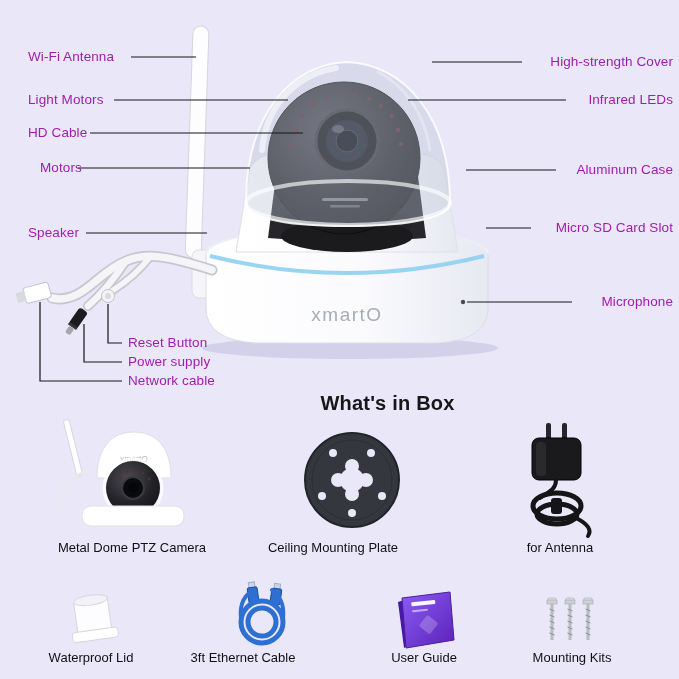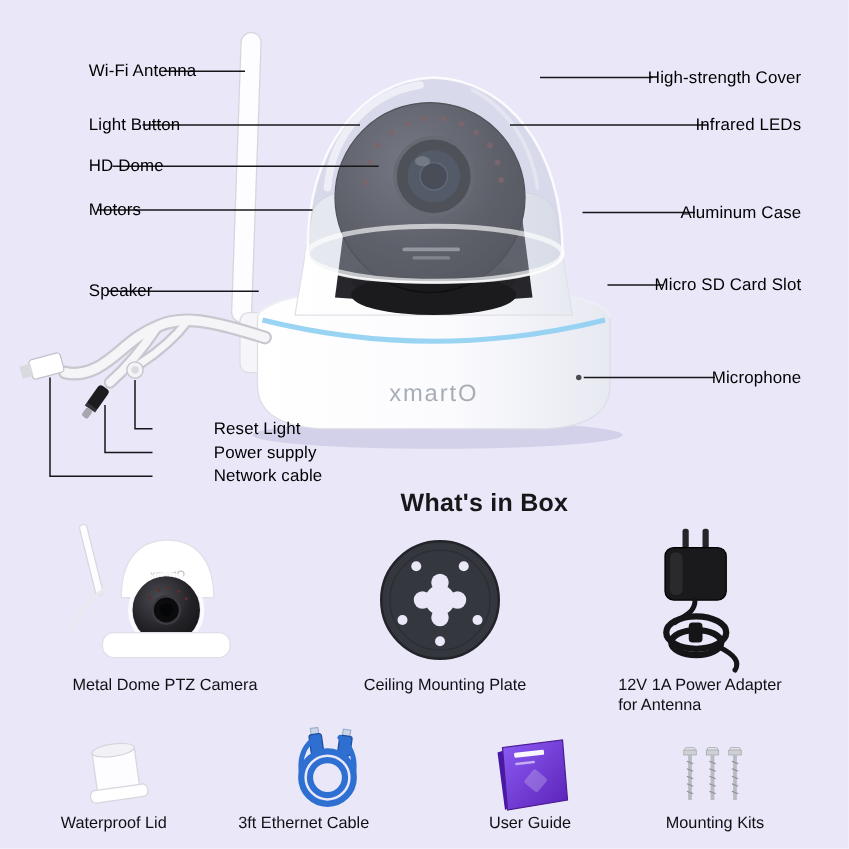--- a/index.html
+++ b/index.html
@@ -1,20 +1,20 @@
 <!DOCTYPE html>
 <html><head>
 <meta charset="utf-8">
 <style>
   html,body{margin:0;padding:0;}
   .stage{position:relative;width:679px;height:679px;background:#e9e7f8;font-family:"Liberation Sans",sans-serif;overflow:hidden;}
   .art{position:absolute;left:0;top:0;}
   svg text{font-family:"Liberation Sans",sans-serif;}
-  .lbl{position:absolute;font-size:13.5px;font-weight:500;color:#000000;white-space:nowrap;letter-spacing:.1px;margin-left:43px;}
-  .lbl-r{right:38px;text-align:left;}
+  .lbl{position:absolute;font-size:13.5px;font-weight:500;color:#a21caf;white-space:nowrap;letter-spacing:.1px;}
+  .lbl-r{right:6px;text-align:left;}
   .box-title{position:absolute;top:392px;left:0;width:100%;text-align:center;font-size:20px;font-weight:700;color:#17171a;margin:0;letter-spacing:.2px;padding-left:48px;}
   .cap{position:absolute;transform:translateX(-50%);font-size:13px;font-weight:500;color:#101014;white-space:nowrap;text-align:left;line-height:1.2;}
 </style>
 </head>
 <body>
 
 <div class="stage">
 
   <svg class="art" width="679" height="679" viewBox="0 0 679 679">
     <defs>
@@ -251,41 +251,40 @@
             <line x1="-2.5" y1="621" x2="2.5" y2="623"></line>
               <line x1="-2.5" y1="627" x2="2.5" y2="629"></line>
             <line x1="-2.5" y1="633" x2="2.5" y2="635"></line>
           </g>
         </g>
       </g>
     </g>
   </svg>
 
   <div class="lbl" style="left:28px;top:49px">Wi-Fi Antenna</div>
-  <div class="lbl" style="left:28px;top:92px">Light Button</div>
-  <div class="lbl" style="left:28px;top:125px">HD Dome</div>
-  <div class="lbl" style="left:28px;top:160px">Motors</div>
+  <div class="lbl" style="left:28px;top:92px">Light Motors</div>
+  <div class="lbl" style="left:28px;top:125px">HD Cable</div>
+  <div class="lbl" style="left:40px;top:160px">Motors</div>
   <div class="lbl" style="left:28px;top:225px">Speaker</div>
 
-  <div class="lbl" style="left:128px;top:335px">Reset Light</div>
+  <div class="lbl" style="left:128px;top:335px">Reset Button</div>
   <div class="lbl" style="left:128px;top:354px">Power supply</div>
   <div class="lbl" style="left:128px;top:373px">Network cable</div>
 
   <div class="lbl lbl-r" style="top:54px">High-strength Cover</div>
   <div class="lbl lbl-r" style="top:92px">Infrared LEDs</div>
   <div class="lbl lbl-r" style="top:162px">Aluminum Case</div>
   <div class="lbl lbl-r" style="top:220px">Micro SD Card Slot</div>
   <div class="lbl lbl-r" style="top:294px">Microphone</div>
 
   <h2 class="box-title">What's in Box</h2>
 
   <div class="cap" style="left:132px;top:540px">Metal Dome PTZ Camera</div>
-  <div class="cap" style="left:356px;top:540px">Ceiling Mounting Plate</div>
+  <div class="cap" style="left:333px;top:540px">Ceiling Mounting Plate</div>
   <div class="cap" style="left:560px;top:540px">
-    <div>12V 1A Power Adapter</div>
     <div>for Antenna</div>
   </div>
   <div class="cap" style="left:91px;top:650px">Waterproof Lid</div>
   <div class="cap" style="left:243px;top:650px">3ft Ethernet Cable</div>
   <div class="cap" style="left:424px;top:650px">User Guide</div>
   <div class="cap" style="left:572px;top:650px">Mounting Kits</div>
 
 </div>
 
 </body></html>

